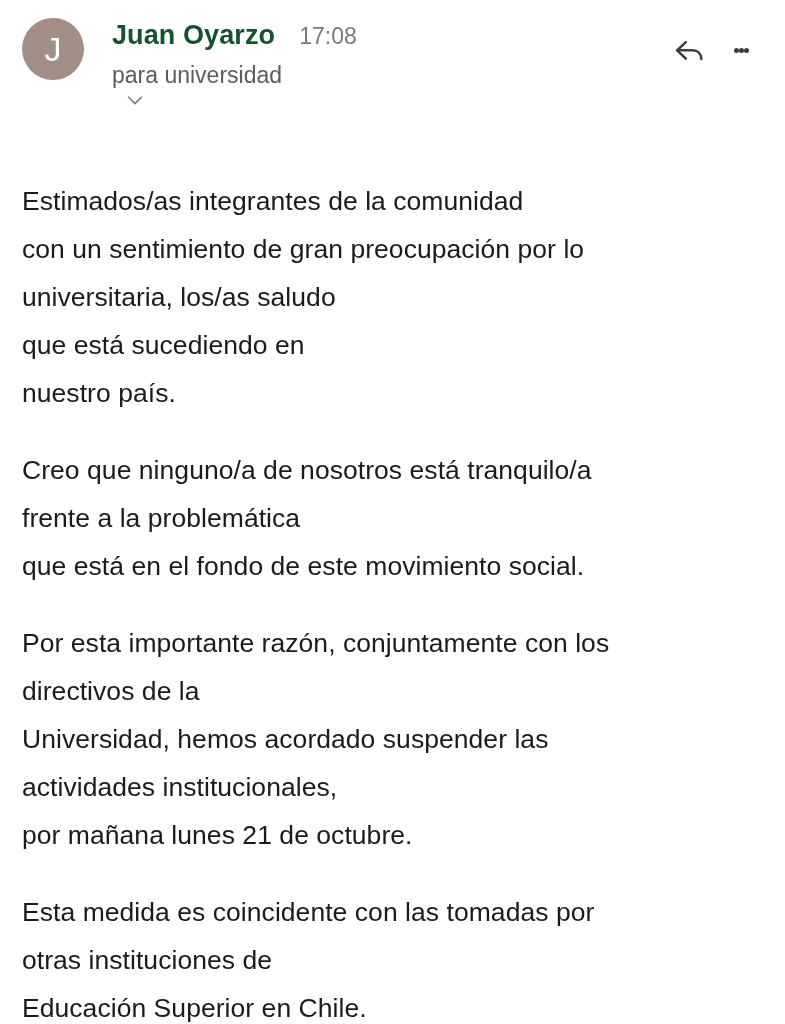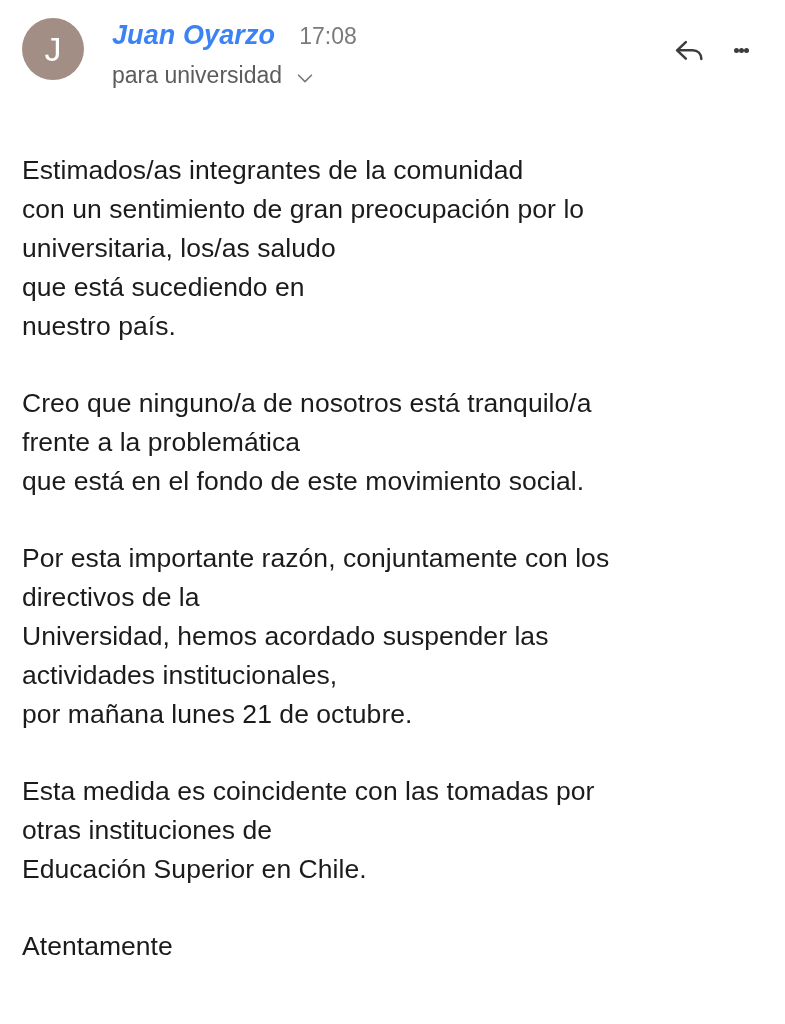--- a/index.html
+++ b/index.html
@@ -54,36 +54,36 @@
 
   .sender-line {
     display: flex;
     align-items: baseline;
     white-space: nowrap;
   }
 
   .sender-name {
     font-size: 27px;
     font-weight: bold;
-    color: #3b82f6;
+    color: #14532d;
     letter-spacing: 0.1px;
-    font-style: italic;
   }
 
   .timestamp {
     font-size: 23px;
     color: #7a7a7a;
     margin-left: 24px;
   }
 
   .recipient-line {
     margin-top: 11px;
     display: flex;
-    align-items: flex-end;
+    align-items: flex-start;
     white-space: nowrap;
+    flex-direction: column;
   }
 
   .recipient {
     font-size: 23px;
     color: #5c5c5c;
   }
 
   .chevron {
     margin-left: 12px;
     display: inline-flex;
@@ -133,20 +133,21 @@
     margin: 0 0 38px 0;
     letter-spacing: 0.05px;
   }
 
   .para:last-child {
     margin-bottom: 0;
   }
 
   .para .ln {
     display: block;
+    margin-top: 9px;
   }
 </style>
 </head>
 <body>
 
 <div class="email-view">
 
   <div class="msg-header">
 
     <div class="avatar">J</div>

